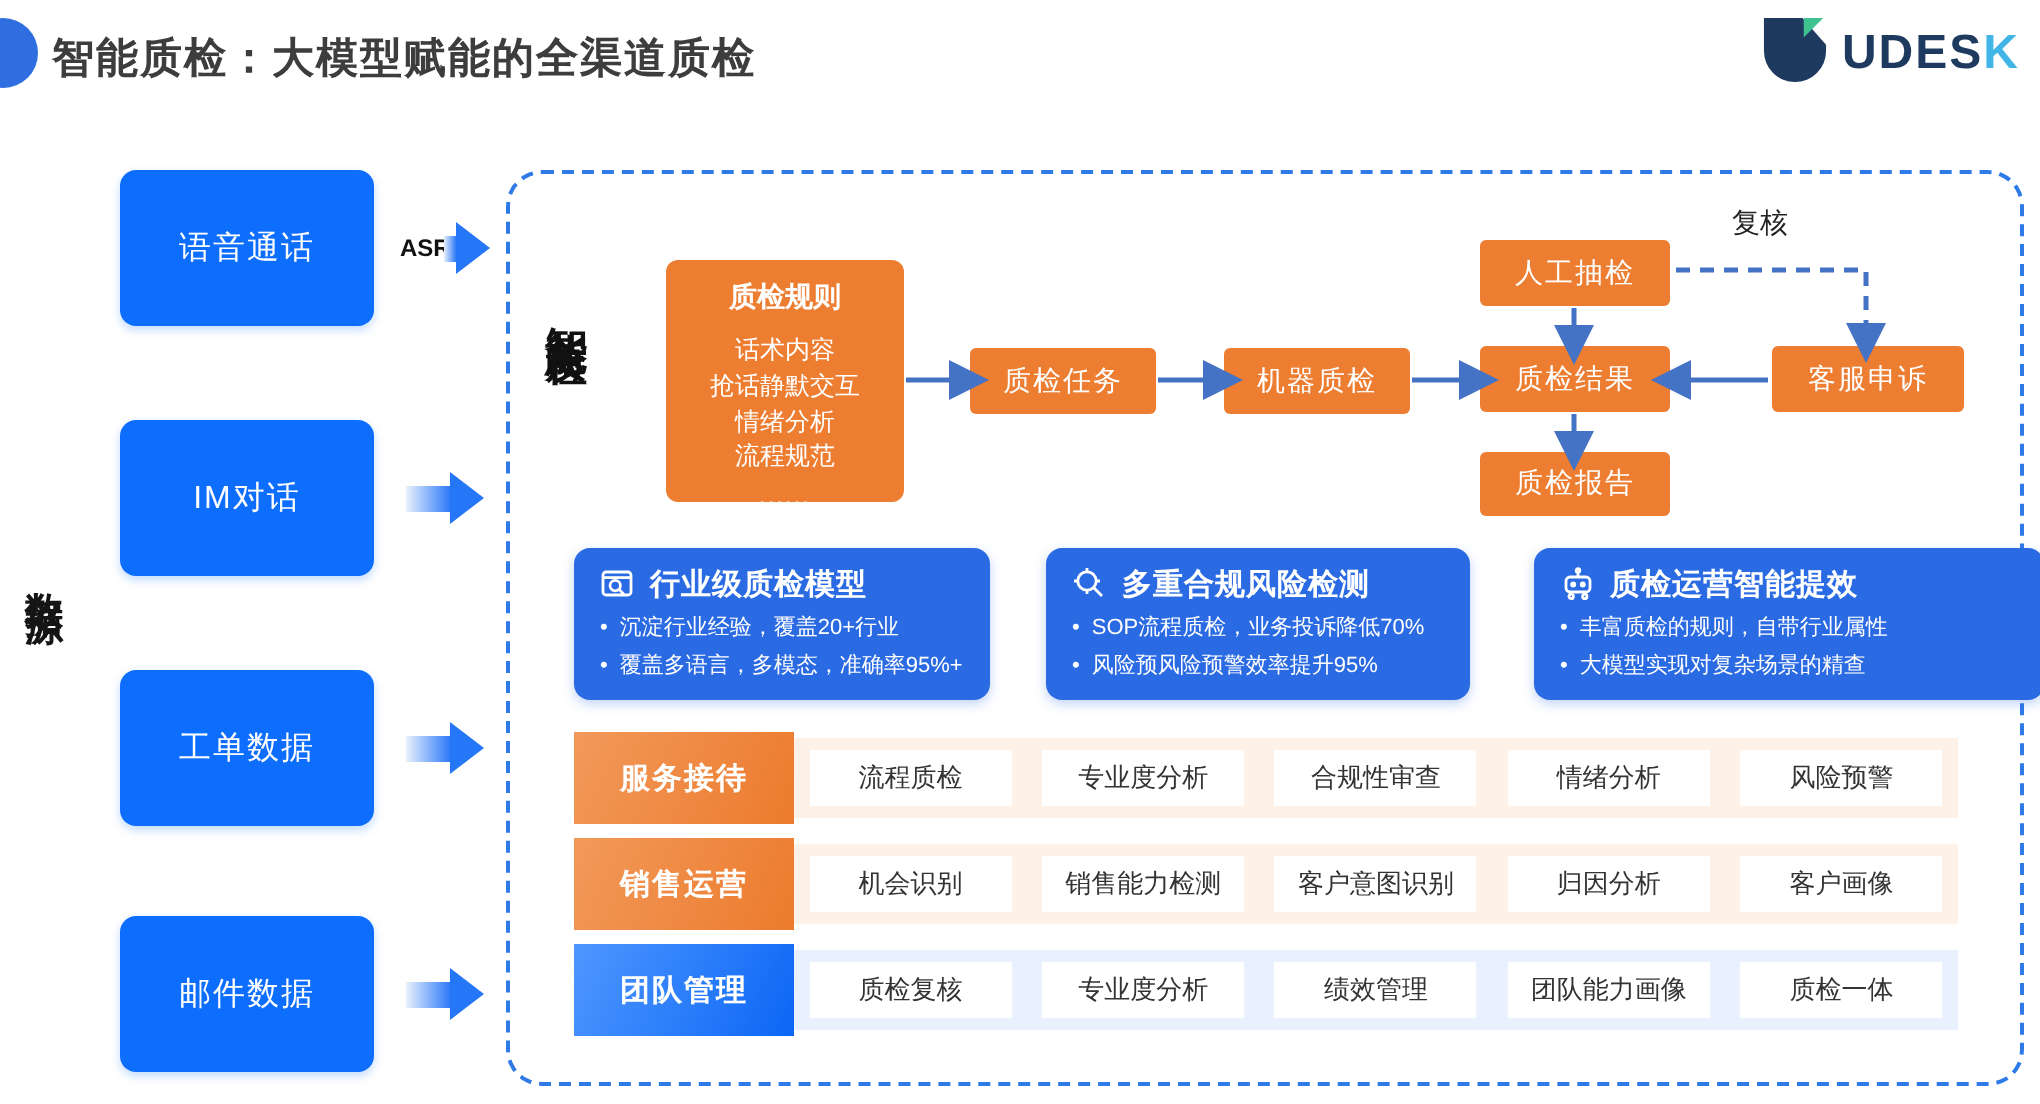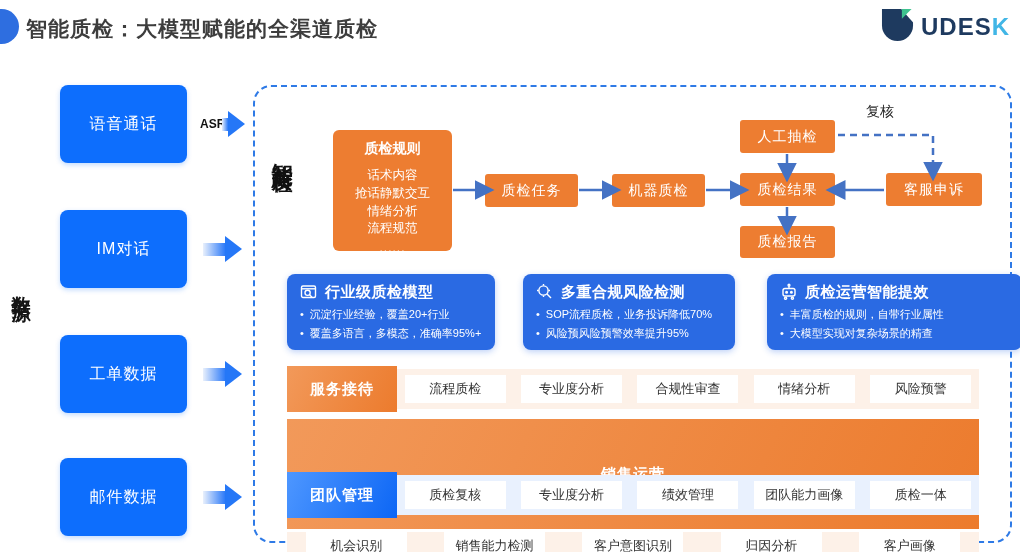--- a/index.html
+++ b/index.html
@@ -52,21 +52,21 @@
   .card-1 { left:287px; width:208px; }
   .card-2 { left:523px; width:212px; }
   .card-3 { left:767px; width:255px; }
   .card-head { display:flex; align-items:flex-start; gap:7px; padding:9px 0 3px 13px; font-size:15px; font-weight:700; letter-spacing:0.5px; }
   .card-bullets { padding-left:13px; }
   .card-bullet { font-size:11px; line-height:1.7; white-space:nowrap; }
   .card-bullet::before { content:"•"; margin-right:6px; }
 
   
   .cap-row { position:absolute; left:287px; width:692px; height:46px; display:flex; }
-  .row-1 { top:366px; } .row-2 { top:419px;flex-direction:column; } .row-3 { top:472px; }
+  .row-1 { top:366px; } .row-2 { top:419px; } .row-3 { top:472px; }
   .row-label { flex:0 0 110px; height:46px; display:flex; align-items:center; justify-content:center;
                color:#fff; font-size:15px; font-weight:700; letter-spacing:1px; }
   .row-label.orange { background:linear-gradient(115deg,#f2995a,#ec7b2d); }
   .row-label.blue   { background:linear-gradient(115deg,#4e97ff,#0c66f5); }
   .row-strip { flex:1; height:40px; margin-top:3px; display:flex; align-items:center; justify-content:space-around; }
   .row-strip.peach  { background:#fdf1e8; }
   .row-strip.bluebg { background:#e9f1fe; }
   .row-item { width:101px; height:28px; background:#fff; display:flex; align-items:center; justify-content:center;
               font-size:13px; color:#333; white-space:nowrap; }
 </style>

